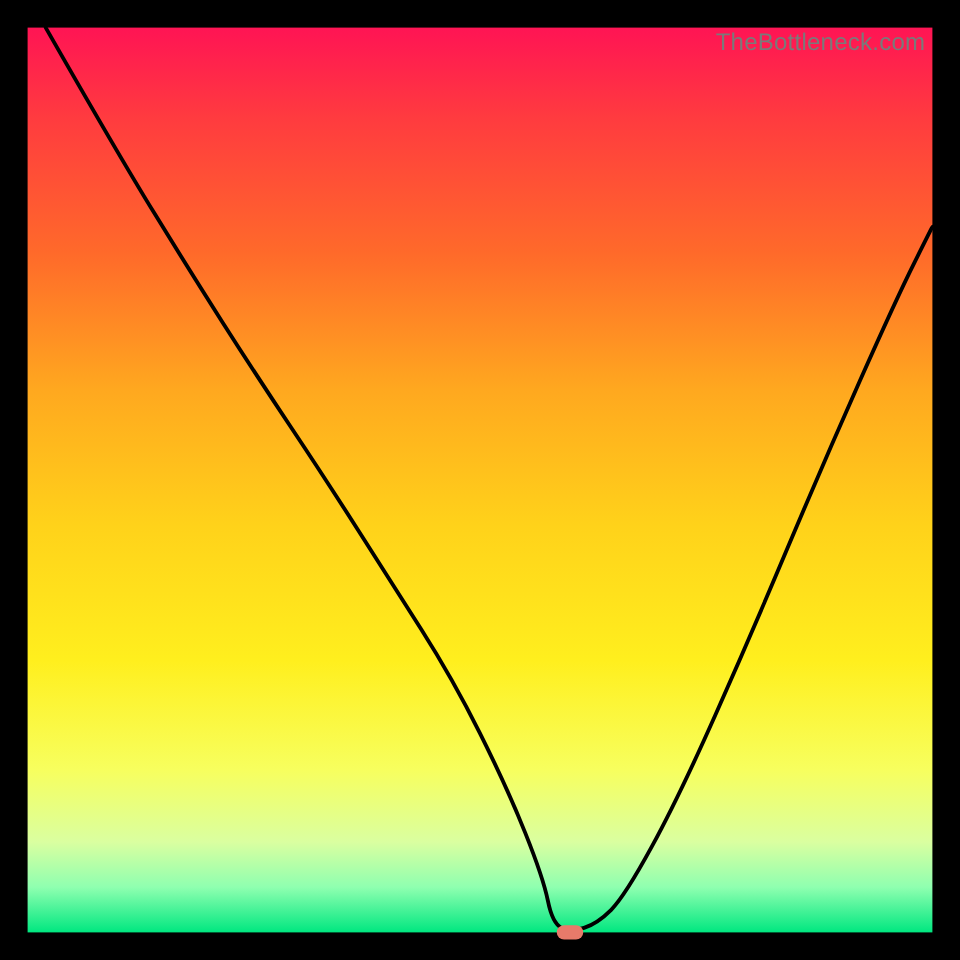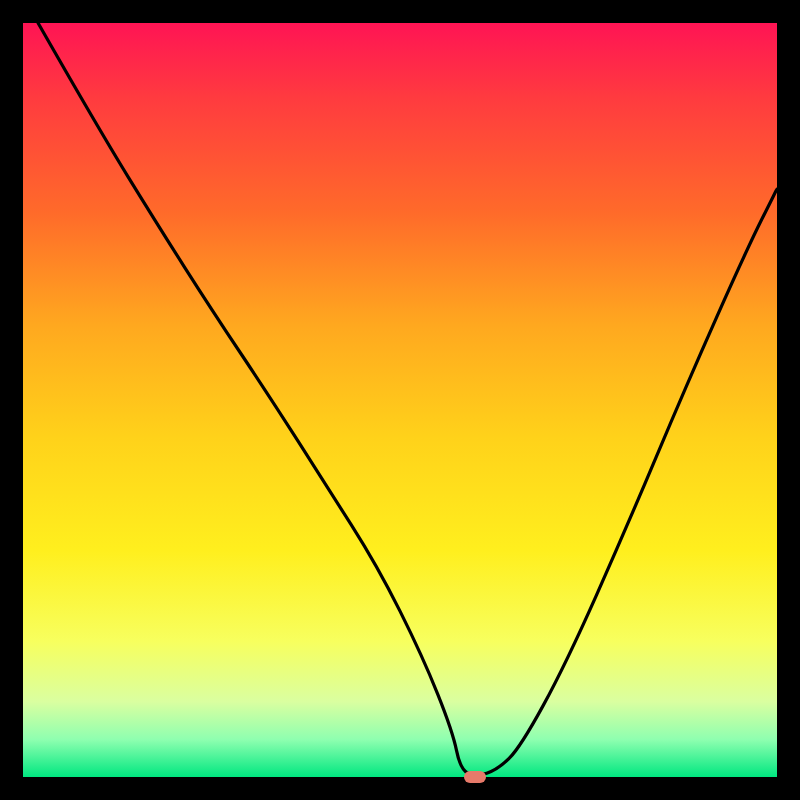--- a/index.html
+++ b/index.html
@@ -62,20 +62,21 @@
     border-radius: 6px;
     background: #e77a6a;
     transform: translate(-50%, -50%);
   }
 </style>
 </head>
 <body>
 
 <div class="chart-wrap">
   <div class="plot-area">
+    <div class="watermark">TheBottleneck.com</div>
 
     <svg class="curve" viewBox="0 0 754 754" preserveAspectRatio="none">
       <path id="curve-path" fill="none" stroke="#000" stroke-width="3.2" stroke-linecap="round" stroke-linejoin="round" d="M 15.08 0 Q 75.4 105.56000000000006 105.56 154.57000000000005 Q 135.72 203.58000000000004 162.11 245.05 Q 188.5 286.52 218.66000000000003 331.76 Q 248.82000000000002 377 275.21000000000004 418.47 Q 301.6 459.94 327.99 501.40999999999997 Q 354.38 542.88 377 588.12 Q 399.62 633.36 414.7 671.06 Q 429.78 708.76 433.54999999999995 727.61 Q 437.32 746.46 444.86 750.23 Q 452.4 754 463.71 750.23 Q 475.02 746.46 486.33000000000004 735.1500000000001 Q 497.64000000000004 723.84 520.26 682.37 Q 542.88 640.9 573.04 573.04 Q 603.2 505.17999999999995 633.36 433.54999999999995 Q 663.52 361.91999999999996 693.68 294.06 Q 723.8399999999999 226.20000000000005 738.92 196.04000000000002 T 754 165.88"></path>
     </svg>
 
     <div id="min-marker" class="marker" style="left: 452.4px; top: 754px; background: rgb(231, 122, 106);"></div>
   </div>
 </div>
 
 </body></html>

